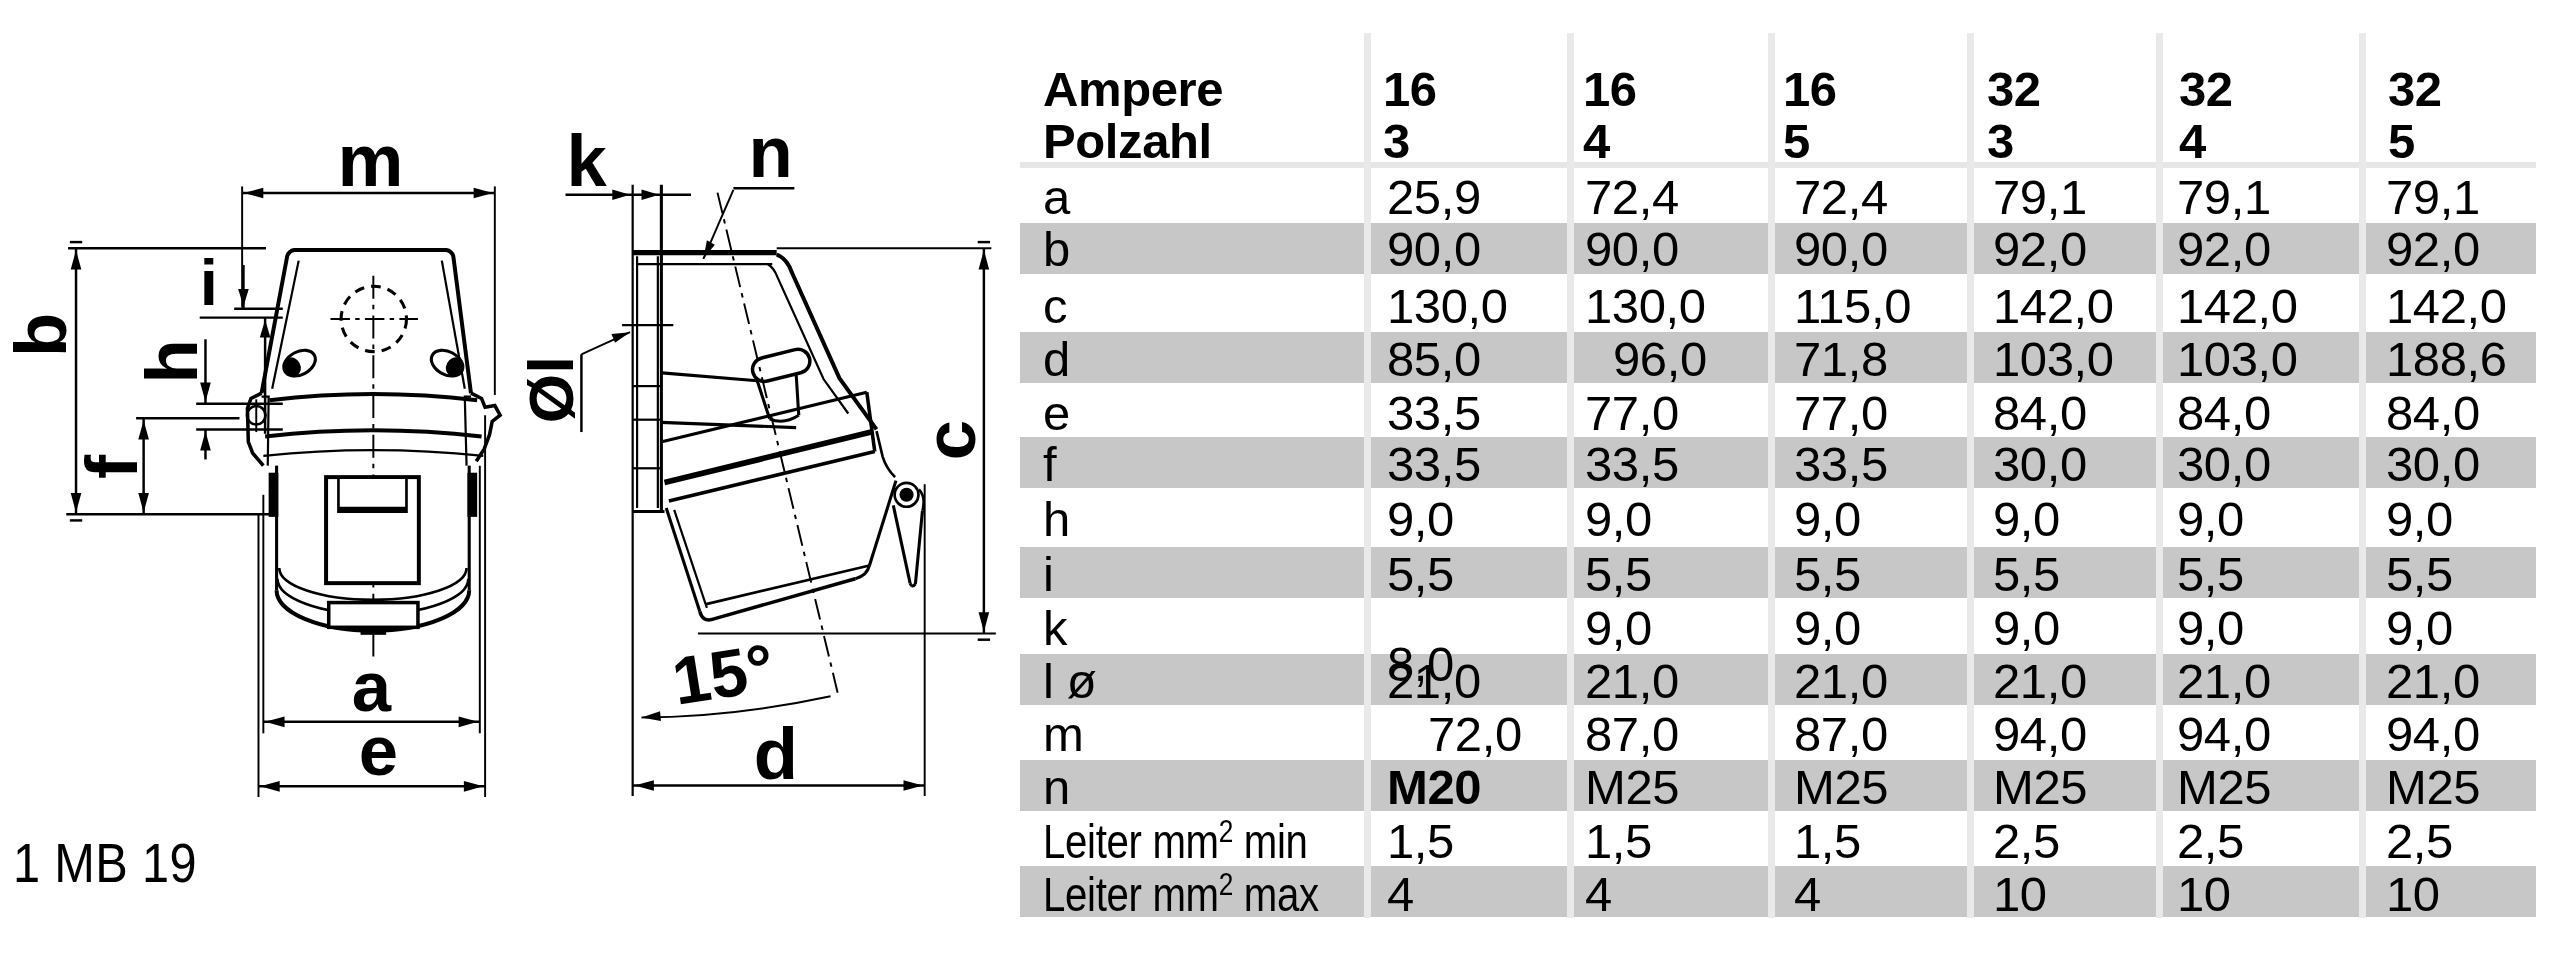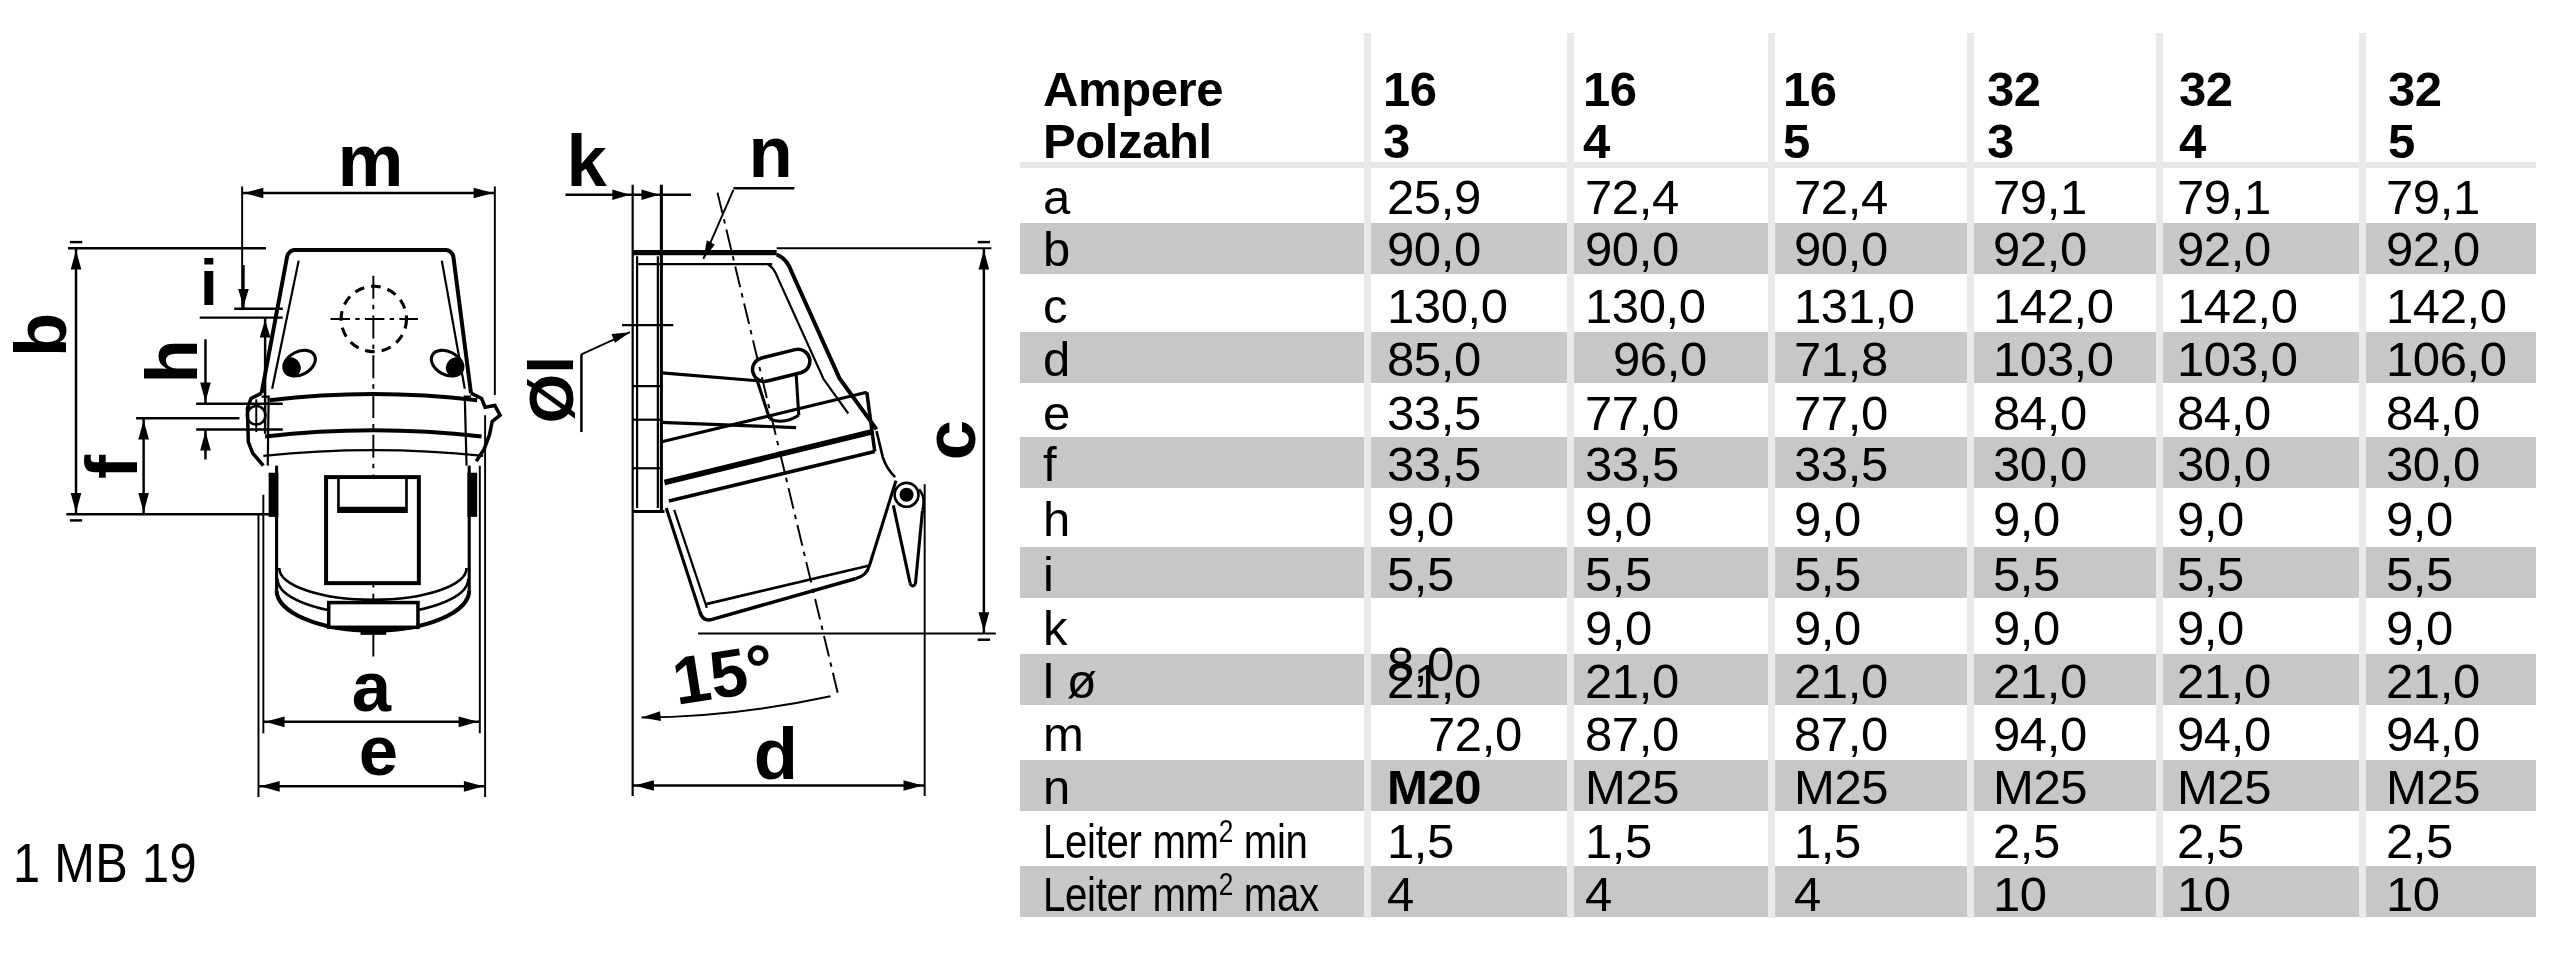--- a/index.html
+++ b/index.html
@@ -74,34 +74,34 @@
   <span style="left:1794px;">90,0</span>
   <span style="left:1993px;">92,0</span>
   <span style="left:2177px;">92,0</span>
   <span style="left:2386px;">92,0</span>
 </div>
 
 <div class="row" style="top:282px;">
   <span style="left:1043px;">c</span>
   <span style="left:1387px;">130,0</span>
   <span style="left:1585px;">130,0</span>
-  <span style="left:1794px;">131,0</span>
+  <span style="left:1794px;">115,0</span>
   <span style="left:1993px;">142,0</span>
   <span style="left:2177px;">142,0</span>
   <span style="left:2386px;">142,0</span>
 </div>
 
 <div class="row" style="top:335px;">
   <span style="left:1043px;">d</span>
   <span style="left:1387px;">85,0</span>
   <span style="left:1613px;">96,0</span>
   <span style="left:1794px;">71,8</span>
   <span style="left:1993px;">103,0</span>
   <span style="left:2177px;">103,0</span>
-  <span style="left:2386px;">106,0</span>
+  <span style="left:2386px;">188,6</span>
 </div>
 
 <div class="row" style="top:389px;">
   <span style="left:1043px;">e</span>
   <span style="left:1387px;">33,5</span>
   <span style="left:1585px;">77,0</span>
   <span style="left:1794px;">77,0</span>
   <span style="left:1993px;">84,0</span>
   <span style="left:2177px;">84,0</span>
   <span style="left:2386px;">84,0</span>

